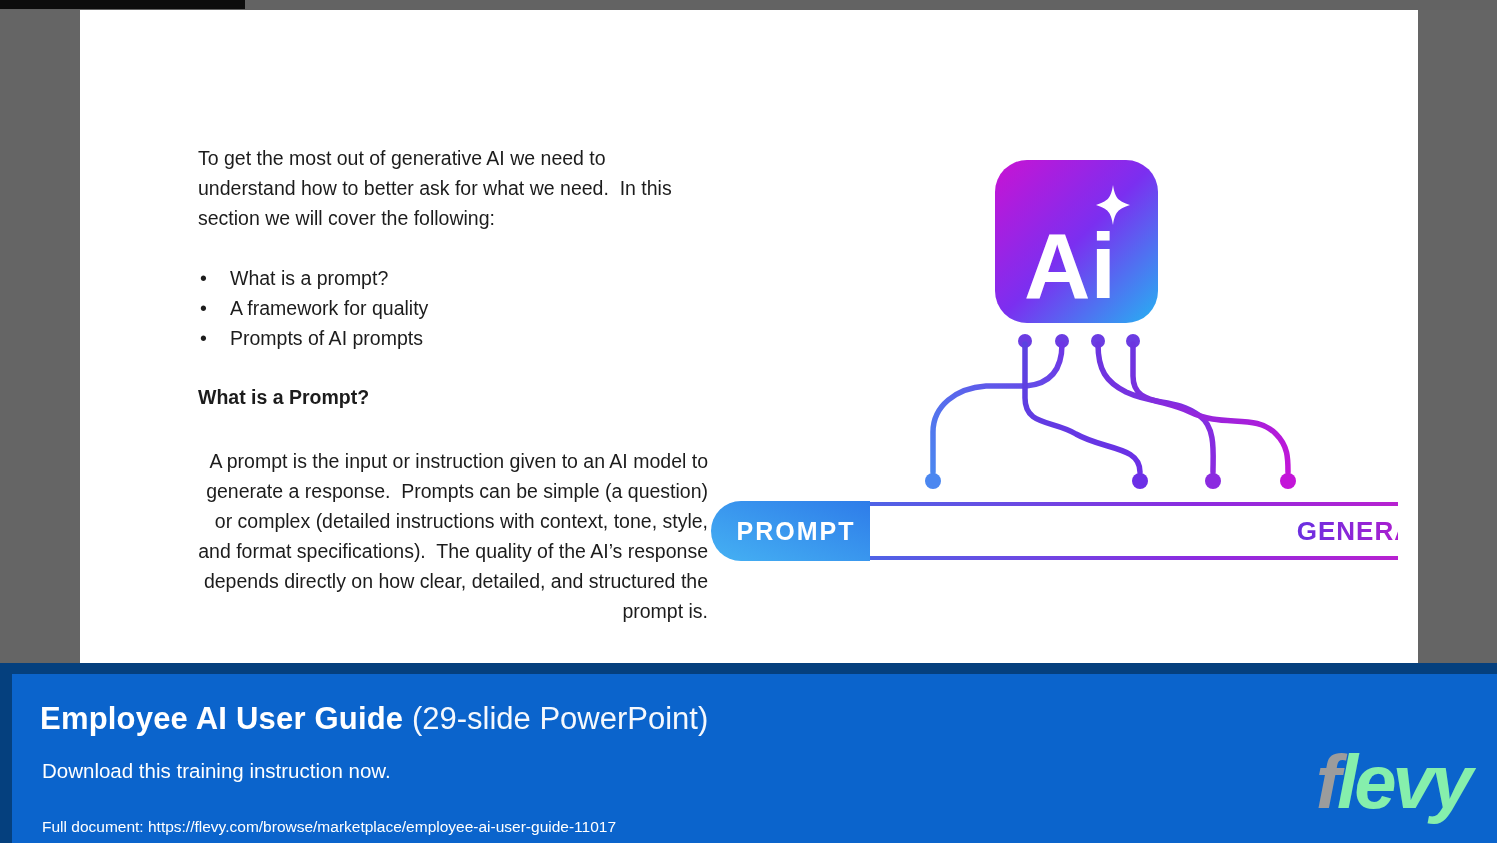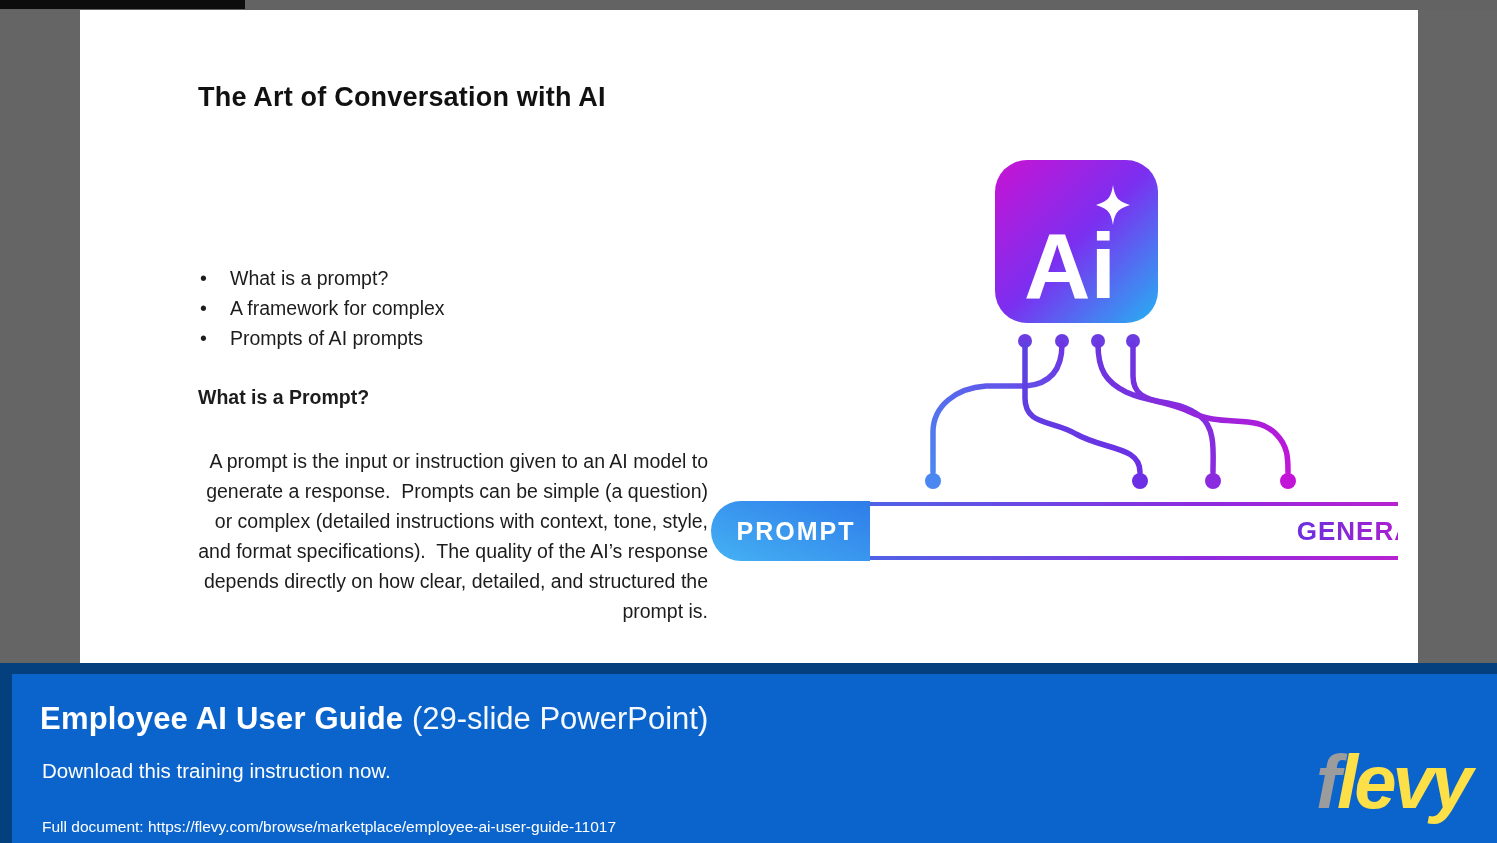--- a/index.html
+++ b/index.html
@@ -70,36 +70,36 @@
   .banner-link {
     position: absolute; left: 30px; top: 144px;
     color: #ffffff; font-size: 15.5px; text-decoration: none;
   }
   .flevy-logo {
     position: absolute; right: 28px; top: 70px;
     font-size: 76px; font-weight: bold; font-style: italic;
     letter-spacing: -4px; line-height: 1; white-space: nowrap;
   }
   .flevy-logo .logo-f { color: #9c9c9c; }
-  .flevy-logo .logo-levy { color: #fde047; }
+  .flevy-logo .logo-levy { color: #86efac; }
 </style>
 </head>
 <body>
 
 <div id="stage">
 
   <div class="top-strip">
     <div class="top-strip-dark"></div>
   </div>
 
   <div class="slide">
-    <div class="slide-title">The Art of Conversation with AI</div>
+    <div class="slide-intro">To get the most out of generative AI we need to understand how to better ask for what we need.  In this section we will cover the following:</div>
     <ul class="bullet-list">
       <li>What is a prompt?</li>
-      <li>A framework for complex</li>
+      <li>A framework for quality</li>
       <li>Prompts of AI prompts</li>
     </ul>
     <div class="slide-subheading">What is a Prompt?</div>
     <div class="slide-body">A prompt is the input or instruction given to an AI model to generate a response.  Prompts can be simple (a question) or complex (detailed instructions with context, tone, style, and format specifications).  The quality of the AI’s response depends directly on how clear, detailed, and structured the prompt is.</div>
 
     <div class="illustration">
       <svg width="770" height="420" viewBox="0 0 770 420" xmlns="http://www.w3.org/2000/svg">
         <defs>
           <linearGradient id="iconGrad" x1="0" y1="0" x2="1" y2="1">
             <stop offset="0" stop-color="#c913d3"></stop>

